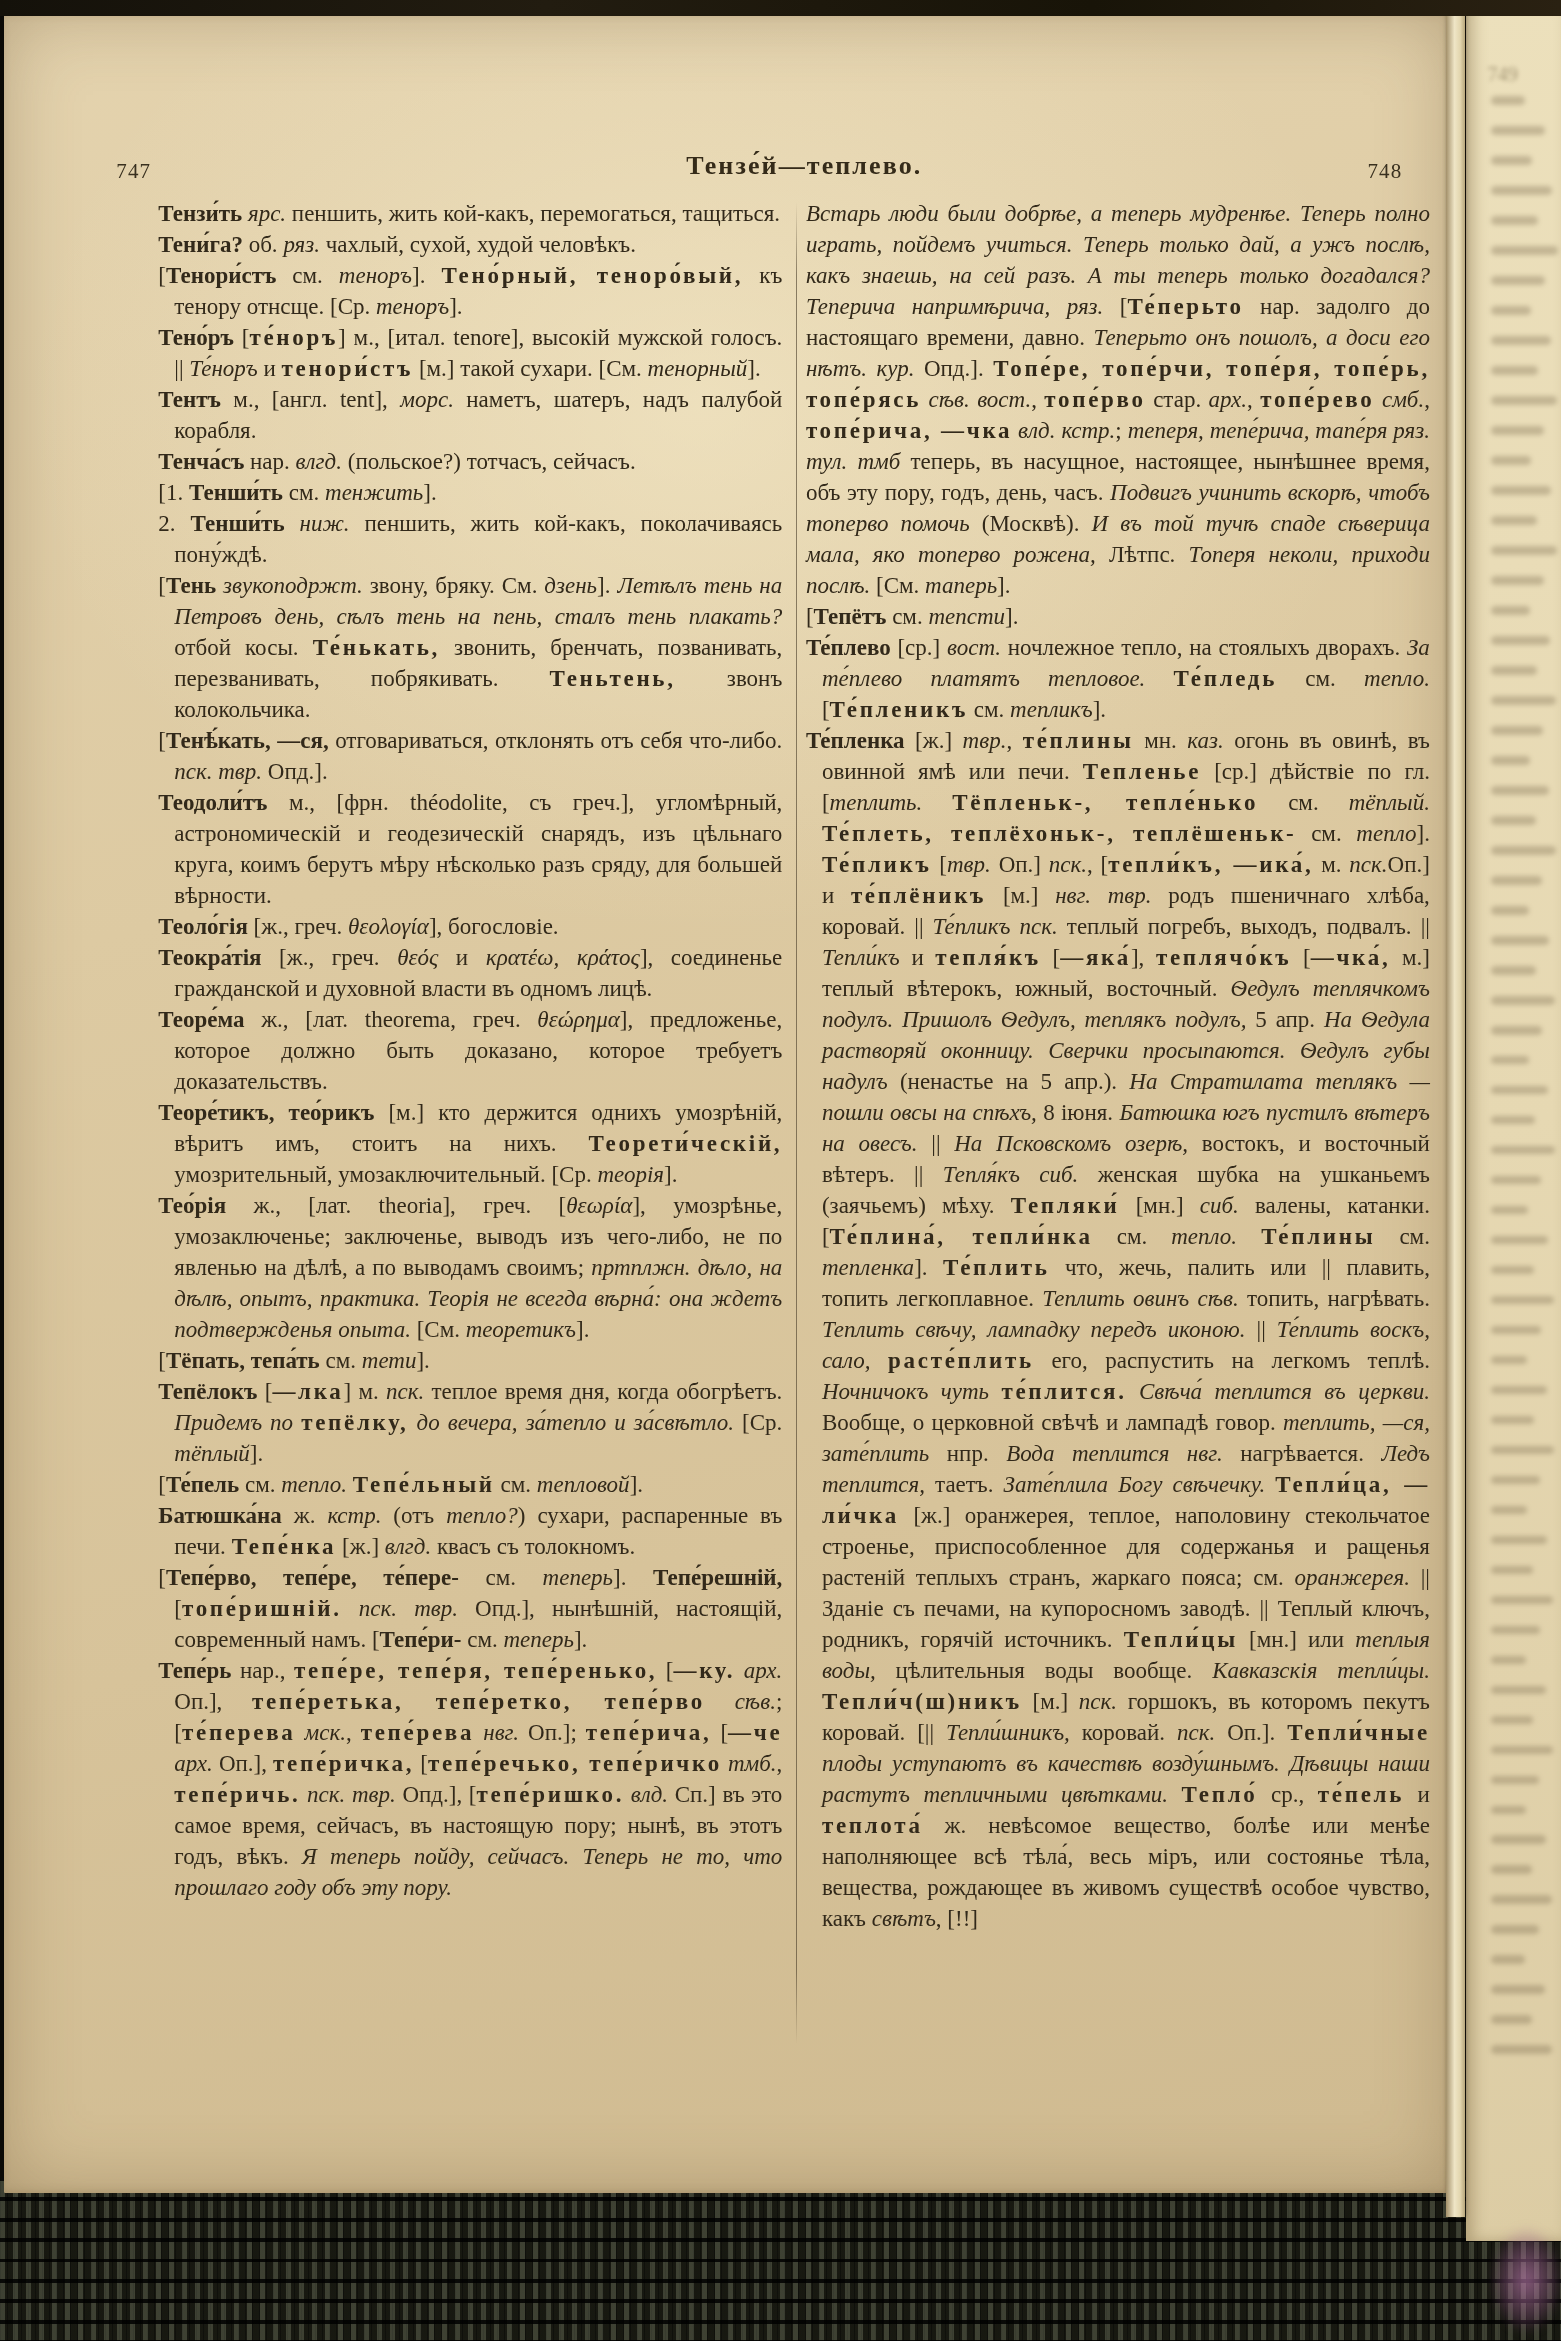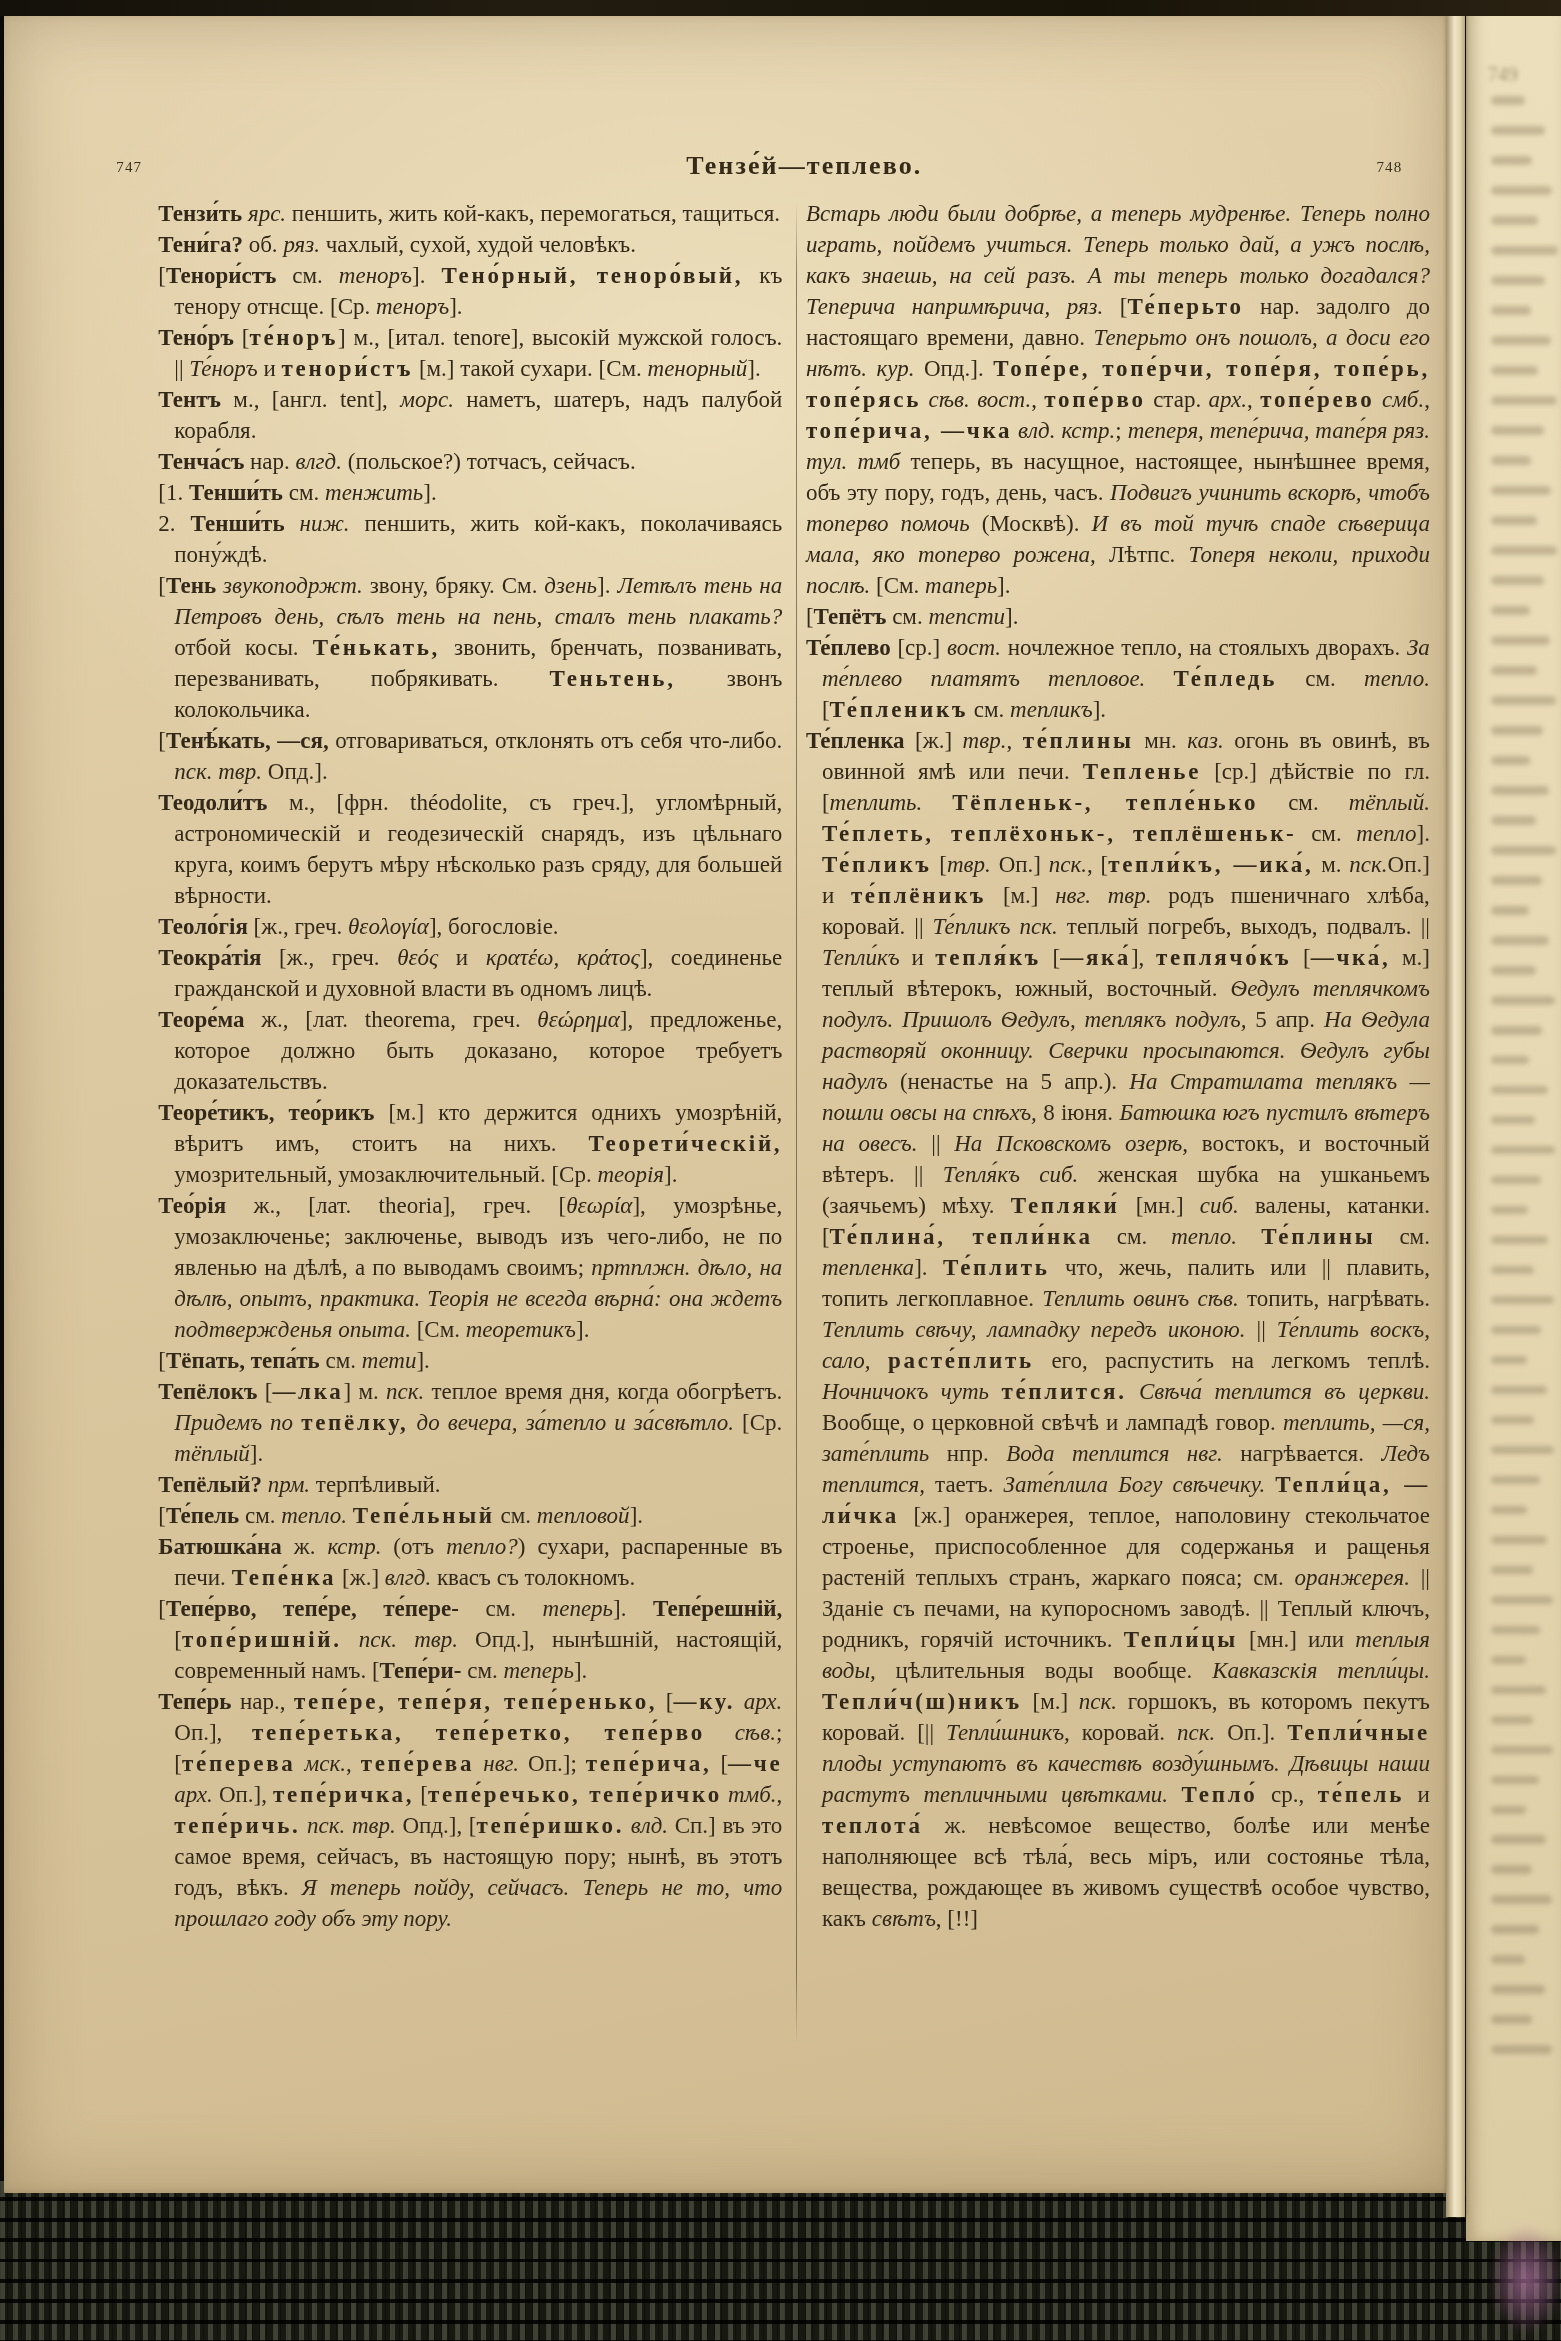--- a/index.html
+++ b/index.html
@@ -19,21 +19,21 @@
        background:linear-gradient(90deg,#14110a 0%,#221c10 35%,#181408 70%,#2a2112 100%);z-index:4;}
 
   
   #page{position:absolute;left:4.3px;top:13px;width:1448px;height:2180px;z-index:2;
         background:
           radial-gradient(ellipse 965px 751px at 48% 18%, rgba(248,238,206,.55), rgba(0,0,0,0) 70%),
           linear-gradient(168deg,#e4d3ae 0%,#ddcaa2 38%,#d7c39a 68%,#cfba90 100%);
         box-shadow:inset 0 0 75px rgba(96,74,40,.33), inset -3.2px 0 9.7px rgba(90,70,40,.25);
         border-radius:1.6px;}
 
-  .pgnum{position:absolute;top:146px;font-size:15px;color:#3a3categoria021;color:#39301f;
+  .pgnum{position:absolute;top:146px;font-size:21px;color:#3a3categoria021;color:#39301f;
          letter-spacing:1.1px;}
   #pg-left{left:112px;}
   #pg-right{right:50px;}
   #runtitle{position:absolute;left:800px;top:138px;transform:translateX(-50%);
             font-size:26px;font-weight:bold;letter-spacing:2.1px;color:#352b19;white-space:nowrap;}
 
   #columns{position:absolute;left:154px;top:185px;width:1272px;display:flex;gap:23.6px;}
   .col{width:624px;font-size:23px;line-height:31px;color:#32291a;text-align:justify;
        overflow-wrap:break-word;}
   #divider{position:absolute;left:792px;top:189px;width:1.1px;height:1842px;
@@ -92,21 +92,20 @@
           <p class="entry"><span>[</span><span class="bd">Тень</span><span> </span><span class="it">звукоподржт.</span><span> звону, бряку. См. </span><span class="it">дзень</span><span>]. </span><span class="it">Летѣлъ тень на Петровъ день, сѣлъ тень на пень, сталъ тень плакать?</span><span> отбой косы. </span><span class="bs">Те́нькать,</span><span> звонить, бренчать, позванивать, перезванивать, побрякивать. </span><span class="bs">Теньтень,</span><span> звонъ колокольчика.</span></p>
           <p class="entry"><span>[</span><span class="bd">Тенѣ́кать, —ся,</span><span> отговариваться, отклонять отъ себя что-либо. </span><span class="it">пск. твр.</span><span> Опд.].</span></p>
           <p class="entry"><span class="bd">Теодоли́тъ</span><span> м., [фрн. théodolite, съ греч.], угломѣрный, астрономическій и геодезическій снарядъ, изъ цѣльнаго круга, коимъ берутъ мѣру нѣсколько разъ сряду, для большей вѣрности.</span></p>
           <p class="entry"><span class="bd">Теоло́гія</span><span> [ж., греч. </span><span class="it">θεολογία</span><span>], богословіе.</span></p>
           <p class="entry"><span class="bd">Теокра́тія</span><span> [ж., греч. </span><span class="it">θεός</span><span> и </span><span class="it">κρατέω, κράτος</span><span>], соединенье гражданской и духовной власти въ одномъ лицѣ.</span></p>
           <p class="entry"><span class="bd">Теоре́ма</span><span> ж., [лат. theorema, греч. </span><span class="it">θεώρημα</span><span>], предложенье, которое должно быть доказано, которое требуетъ доказательствъ.</span></p>
           <p class="entry"><span class="bd">Теоре́тикъ, тео́рикъ</span><span> [м.] кто держится однихъ умозрѣній, вѣритъ имъ, стоитъ на нихъ. </span><span class="bs">Теорети́ческій,</span><span> умозрительный, умозаключительный. [Ср. </span><span class="it">теорія</span><span>].</span></p>
           <p class="entry"><span class="bd">Тео́рія</span><span> ж., [лат. theoria], греч. [</span><span class="it">θεωρία</span><span>], умозрѣнье, умозаключенье; заключенье, выводъ изъ чего-либо, не по явленью на дѣлѣ, а по выводамъ своимъ; </span><span class="it">пртплжн. дѣло, на дѣлѣ, опытъ, практика. Теорія не всегда вѣрна́: она ждетъ подтвержденья опыта.</span><span> [См. </span><span class="it">теоретикъ</span><span>].</span></p>
           <p class="entry"><span>[</span><span class="bd">Тёпать, тепа́ть</span><span> см. </span><span class="it">тети</span><span>].</span></p>
           <p class="entry"><span class="bd">Тепёлокъ</span><span> [</span><span class="bs">—лка</span><span>] м. </span><span class="it">пск.</span><span> теплое время дня, когда обогрѣетъ. </span><span class="it">Придемъ по</span><span> </span><span class="bs">тепёлку,</span><span> </span><span class="it">до вечера, за́тепло и за́свѣтло.</span><span> [Ср. </span><span class="it">тёплый</span><span>].</span></p>
-          <p class="entry"><span class="bd">Тепёлый?</span><span> </span><span class="it">прм.</span><span> терпѣливый.</span></p>
           <p class="entry"><span>[</span><span class="bd">Те́пель</span><span> см. </span><span class="it">тепло.</span><span> </span><span class="bs">Тепе́льный</span><span> см. </span><span class="it">тепловой</span><span>].</span></p>
           <p class="entry"><span class="bd">Батюшка́на</span><span> ж. </span><span class="it">кстр.</span><span> (отъ </span><span class="it">тепло?</span><span>) сухари, распаренные въ печи. </span><span class="bs">Тепе́нка</span><span> [ж.] </span><span class="it">влгд.</span><span> квасъ съ толокномъ.</span></p>
           <p class="entry"><span>[</span><span class="bd">Тепе́рво, тепе́ре, те́пере-</span><span> см. </span><span class="it">теперь</span><span>]. </span><span class="bd">Тепе́решній,</span><span> [</span><span class="bs">топе́ришній.</span><span> </span><span class="it">пск. твр.</span><span> Опд.], нынѣшній, настоящій, современный намъ. [</span><span class="bd">Тепе́ри-</span><span> см. </span><span class="it">теперь</span><span>].</span></p>
           <p class="entry"><span class="bd">Тепе́рь</span><span> нар., </span><span class="bs">тепе́ре, тепе́ря, тепе́ренько,</span><span> [</span><span class="bs">—ку.</span><span> </span><span class="it">арх.</span><span> Оп.], </span><span class="bs">тепе́ретька, тепе́ретко, тепе́рво</span><span> </span><span class="it">сѣв.</span><span>; [</span><span class="bs">те́перева</span><span> </span><span class="it">мск.</span><span>, </span><span class="bs">тепе́рева</span><span> </span><span class="it">нвг.</span><span> Оп.]; </span><span class="bs">тепе́рича,</span><span> [</span><span class="bs">—че</span><span> </span><span class="it">арх.</span><span> Оп.], </span><span class="bs">тепе́ричка,</span><span> [</span><span class="bs">тепе́речько, тепе́ричко</span><span> </span><span class="it">тмб.</span><span>, </span><span class="bs">тепе́ричь.</span><span> </span><span class="it">пск. твр.</span><span> Опд.], [</span><span class="bs">тепе́ришко.</span><span> </span><span class="it">влд.</span><span> Сп.] въ это самое время, сейчасъ, въ настоящую пору; нынѣ, въ этотъ годъ, вѣкъ. </span><span class="it">Я теперь пойду, сейчасъ. Теперь не то, что прошлаго году объ эту пору.</span></p>
         </div>
       <div class="col">
           <p class="entry cont"><span class="it">Встарь люди были добрѣе, а теперь мудренѣе. Теперь полно играть, пойдемъ учиться. Теперь только дай, а ужъ послѣ, какъ знаешь, на сей разъ. А ты теперь только догадался? Теперича напримѣрича,</span><span> </span><span class="it">ряз.</span><span> [</span><span class="bs">Те́перьто</span><span> нар. задолго до настоящаго времени, давно. </span><span class="it">Теперьто онъ пошолъ, а доси его нѣтъ.</span><span> </span><span class="it">кур.</span><span> Опд.]. </span><span class="bs">Топе́ре, топе́рчи, топе́ря, топе́рь, топе́рясь</span><span> </span><span class="it">сѣв. вост.</span><span>, </span><span class="bs">топе́рво</span><span> стар. </span><span class="it">арх.</span><span>, </span><span class="bs">топе́рево</span><span> </span><span class="it">смб.</span><span>, </span><span class="bs">топе́рича, —чка</span><span> </span><span class="it">влд. кстр.</span><span>; </span><span class="it">теперя, тепе́рича, тапе́ря</span><span> </span><span class="it">ряз. тул. тмб</span><span> теперь, въ насущное, настоящее, нынѣшнее время, объ эту пору, годъ, день, часъ. </span><span class="it">Подвигъ учинить вскорѣ, чтобъ топерво помочь</span><span> (Москвѣ). </span><span class="it">И въ той тучѣ спаде сѣверица мала, яко топерво рожена,</span><span> Лѣтпс. </span><span class="it">Топеря неколи, приходи послѣ.</span><span> [См. </span><span class="it">таперь</span><span>].</span></p>
           <p class="entry"><span>[</span><span class="bd">Тепётъ</span><span> см. </span><span class="it">тепсти</span><span>].</span></p>
           <p class="entry"><span class="bd">Те́плево</span><span> [ср.] </span><span class="it">вост.</span><span> ночлежное тепло, на стоялыхъ дворахъ. </span><span class="it">За те́плево платятъ тепловое.</span><span> </span><span class="bs">Те́пледь</span><span> см. </span><span class="it">тепло.</span><span> [</span><span class="bs">Те́пленикъ</span><span> см. </span><span class="it">тепликъ</span><span>].</span></p>
           <p class="entry"><span class="bd">Те́пленка</span><span> [ж.] </span><span class="it">твр.</span><span>, </span><span class="bs">те́плины</span><span> мн. </span><span class="it">каз.</span><span> огонь въ овинѣ, въ овинной ямѣ или печи. </span><span class="bs">Тепленье</span><span> [ср.] дѣйствіе по гл. [</span><span class="it">теплить.</span><span> </span><span class="bs">Тёпленьк-, тепле́нько</span><span> см. </span><span class="it">тёплый.</span><span> </span><span class="bs">Те́плеть, теплёхоньк-, теплёшеньк-</span><span> см. </span><span class="it">тепло</span><span>]. </span><span class="bs">Те́пликъ</span><span> [</span><span class="it">твр.</span><span> Оп.] </span><span class="it">пск.</span><span>, [</span><span class="bs">тепли́къ, —ика́,</span><span> м. </span><span class="it">пск.</span><span>Оп.] и </span><span class="bs">те́плёникъ</span><span> [м.] </span><span class="it">нвг. твр.</span><span> родъ пшеничнаго хлѣба, коровай. || </span><span class="it">Те́пликъ</span><span> </span><span class="it">пск.</span><span> теплый погребъ, выходъ, подвалъ. || </span><span class="it">Тепли́къ</span><span> и </span><span class="bs">тепля́къ</span><span> [</span><span class="bs">—яка́</span><span>], </span><span class="bs">теплячо́къ</span><span> [</span><span class="bs">—чка́,</span><span> м.] теплый вѣтерокъ, южный, восточный. </span><span class="it">Ѳедулъ теплячкомъ подулъ. Пришолъ Ѳедулъ, теплякъ подулъ,</span><span> 5 апр. </span><span class="it">На Ѳедула растворяй оконницу. Сверчки просыпаются. Ѳедулъ губы надулъ</span><span> (ненастье на 5 апр.). </span><span class="it">На Стратилата теплякъ — пошли овсы на спѣхъ,</span><span> 8 іюня. </span><span class="it">Батюшка югъ пустилъ вѣтеръ на овесъ.</span><span> || </span><span class="it">На Псковскомъ озерѣ,</span><span> востокъ, и восточный вѣтеръ. || </span><span class="it">Тепля́къ</span><span> </span><span class="it">сиб.</span><span> женская шубка на ушканьемъ (заячьемъ) мѣху. </span><span class="bs">Тепляки́</span><span> [мн.] </span><span class="it">сиб.</span><span> валены, катанки. [</span><span class="bs">Те́плина́, тепли́нка</span><span> см. </span><span class="it">тепло.</span><span> </span><span class="bs">Те́плины</span><span> см. </span><span class="it">тепленка</span><span>]. </span><span class="bs">Те́плить</span><span> что, жечь, палить или || плавить, топить легкоплавное. </span><span class="it">Теплить овинъ</span><span> </span><span class="it">сѣв.</span><span> топить, нагрѣвать. </span><span class="it">Теплить свѣчу, лампадку передъ иконою.</span><span> || </span><span class="it">Те́плить воскъ, сало,</span><span> </span><span class="bs">расте́плить</span><span> его, распустить на легкомъ теплѣ. </span><span class="it">Ночничокъ чуть</span><span> </span><span class="bs">те́плится.</span><span> </span><span class="it">Свѣча́ теплится въ церкви.</span><span> Вообще, о церковной свѣчѣ и лампадѣ говор. </span><span class="it">теплить, —ся, зате́плить</span><span> нпр. </span><span class="it">Вода теплится</span><span> </span><span class="it">нвг.</span><span> нагрѣвается. </span><span class="it">Ледъ теплится,</span><span> таетъ. </span><span class="it">Зате́плила Богу свѣчечку.</span><span> </span><span class="bs">Тепли́ца, —ли́чка</span><span> [ж.] оранжерея, теплое, наполовину стекольчатое строенье, приспособленное для содержанья и ращенья растеній теплыхъ странъ, жаркаго пояса; см. </span><span class="it">оранжерея.</span><span> || Зданіе съ печами, на купоросномъ заводѣ. || Теплый ключъ, родникъ, горячій источникъ. </span><span class="bs">Тепли́цы</span><span> [мн.] или </span><span class="it">теплыя воды,</span><span> цѣлительныя воды вообще. </span><span class="it">Кавказскія тепли́цы.</span><span> </span><span class="bs">Тепли́ч(ш)никъ</span><span> [м.] </span><span class="it">пск.</span><span> горшокъ, въ которомъ пекутъ коровай. [|| </span><span class="it">Тепли́шникъ,</span><span> коровай. </span><span class="it">пск.</span><span> Оп.]. </span><span class="bs">Тепли́чные</span><span> </span><span class="it">плоды уступаютъ въ качествѣ возду́шнымъ. Дѣвицы наши растутъ тепличными цвѣтками.</span><span> </span><span class="bs">Тепло́</span><span> ср., </span><span class="bs">те́пель</span><span> и </span><span class="bs">теплота́</span><span> ж. невѣсомое вещество, болѣе или менѣе наполняющее всѣ тѣла́, весь міръ, или состоянье тѣла, вещества, рождающее въ живомъ существѣ особое чувство, какъ </span><span class="it">свѣтъ</span><span>, [!!]</span></p>

